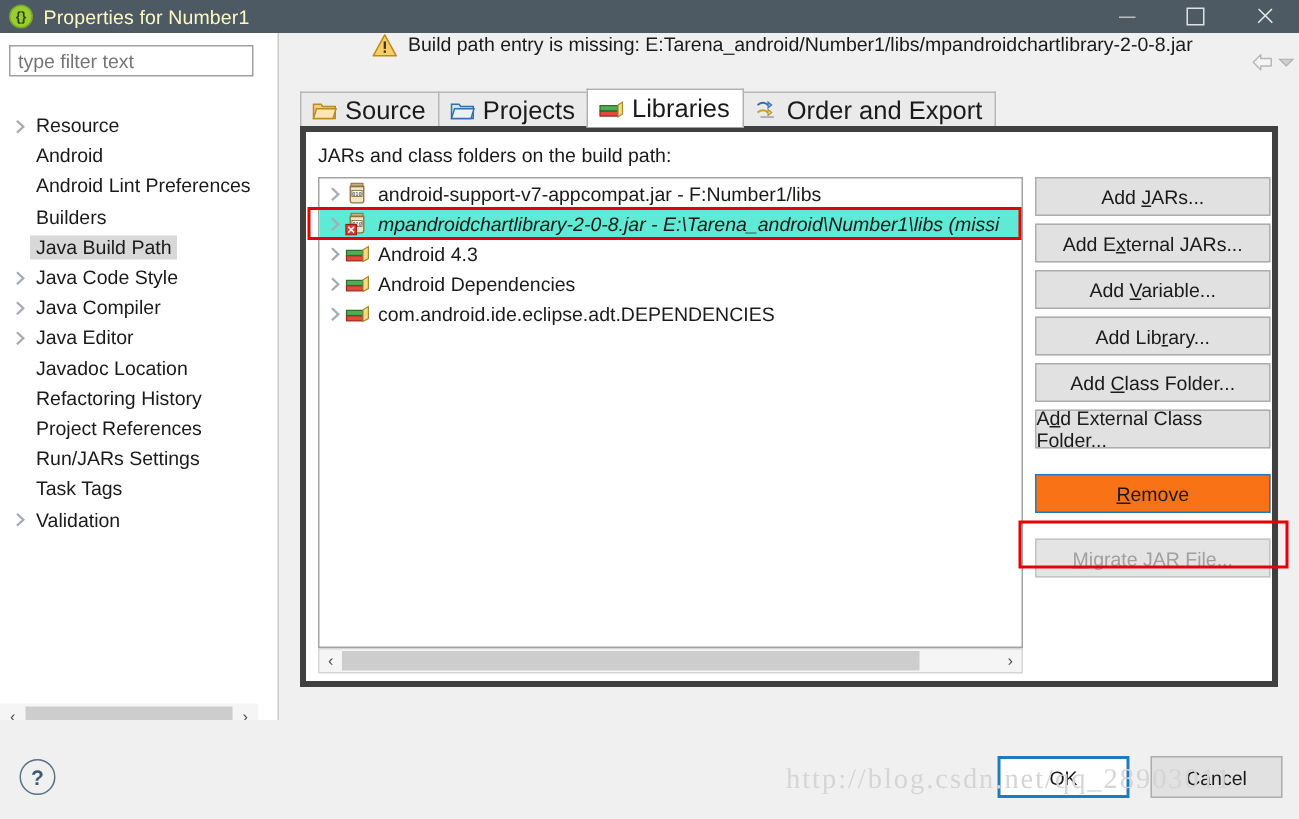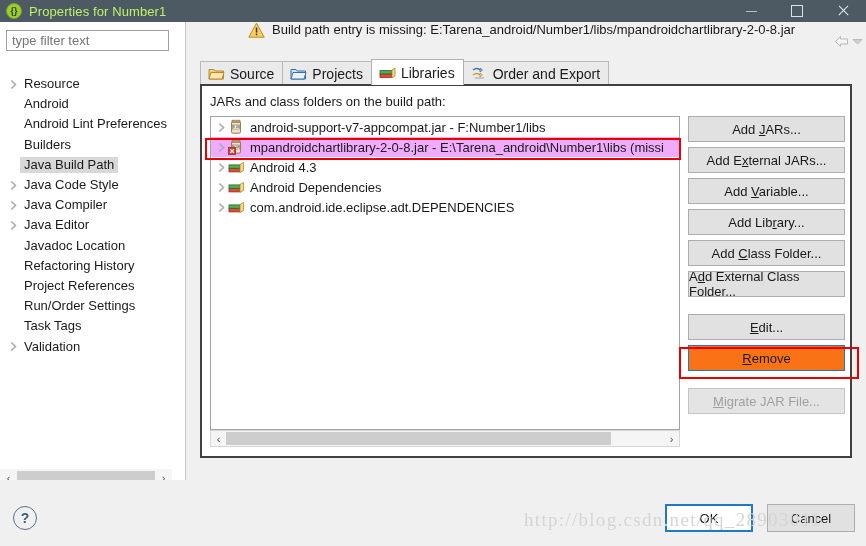--- a/index.html
+++ b/index.html
@@ -15,21 +15,21 @@
   .titlebar{
     position:absolute;left:0;top:0;width:866px;height:22px;
     background:#4d5a63;display:flex;align-items:center;
   }
   .title-icon{
     width:14px;height:14px;margin-left:6px;margin-right:7px;border-radius:50%;
     background:#9acd32;border:1px solid #7ba428;
     display:flex;align-items:center;justify-content:center;
     font-size:9px;color:#2d4000;font-weight:bold;line-height:1;
   }
-  .title-text{color:#bef264;font-size:13px;letter-spacing:.1px;}
+  .title-text{color:#fef9c3;font-size:13px;letter-spacing:.1px;}
   .win-btns{position:absolute;right:0;top:0;height:22px;display:flex;}
   .win-btn{width:46px;height:22px;display:flex;align-items:center;justify-content:center;}
   .win-btn span{display:block;}
   .min-glyph{width:11px;height:1px;background:#b9c0c5;}
   .max-glyph{width:10px;height:10px;border:1px solid #dde2e5;}
   .close-glyph{position:relative;width:12px;height:12px;}
   .close-glyph:before,.close-glyph:after{
     content:"";position:absolute;left:0;top:5px;width:13px;height:1.4px;background:#e6eaed;
   }
   .close-glyph:before{transform:rotate(45deg);}
@@ -74,38 +74,38 @@
   .navarrows{position:absolute;right:8px;top:10px;display:flex;align-items:center;gap:0px;}
   .nav-cell{display:flex;align-items:center;justify-content:center;height:18px;}
   .nav-arrow{width:17px;}
   .nav-caret{width:15px;}
 
   
   .tabs{position:absolute;left:14px;top:38px;height:25px;display:flex;align-items:flex-end;}
   .tab{
     height:23px;display:flex;align-items:center;padding:0 8px 0 7px;
     border:1px solid #b8b8b8;border-bottom:none;background:#eaeaea;
-    font-size:14px;color:#1a1a1a;margin-right:-1px;position:relative;
+    font-size:17px;color:#1a1a1a;margin-right:-1px;position:relative;
   }
   .tab.active{background:#fff;height:25px;z-index:3;border-color:#b0b0b0;}
   .tab .tico{width:17px;height:15px;margin-right:5px;position:relative;flex:0 0 17px;}
 
   .tabpanel{
     position:absolute;left:14px;top:62px;width:652px;height:374px;
-    background:#fff;border:2px solid #404040;box-sizing:border-box;
+    background:#fff;border:4px solid #404040;box-sizing:border-box;
   }
   .panel-label{position:absolute;left:8px;top:8px;font-size:13px;color:#1a1a1a;}
 
   .listbox{
     position:absolute;left:8px;top:30px;width:470px;height:314px;
     border:1px solid #a3a3a3;background:#fff;box-sizing:border-box;overflow:hidden;
   }
   .list-rows{position:absolute;left:0;top:0;right:0;}
   .row{height:20px;display:flex;align-items:center;padding-left:4px;white-space:nowrap;font-size:13px;color:#1a1a1a;}
-  .row.selected{background:#f0abfc;}
+  .row.selected{background:#5eead4;font-style:italic;}
   .row .rico{width:17px;height:16px;margin-right:5px;flex:0 0 17px;position:relative;}
   .row .rtw{width:13px;flex:0 0 13px;display:flex;align-items:center;justify-content:center;color:#9aa0a6;}
 
   .hscroll{
     position:absolute;left:8px;top:344px;width:470px;height:17px;background:#f5f5f5;
     display:flex;align-items:center;border:1px solid #d6d6d6;box-sizing:border-box;
   }
   .hscroll .sb-arrow{width:15px;height:15px;display:flex;align-items:center;justify-content:center;color:#4d4d4d;font-size:11px;}
   .hscroll .sb-track{flex:1;height:15px;position:relative;background:#f5f5f5;}
   .hscroll .sb-thumb{position:absolute;left:0;top:1px;height:13px;width:88%;background:#cdcdcd;}
@@ -226,21 +226,21 @@
         <div class="tree-item">
           <span class="twisty"></span>
           <span class="tree-label">Refactoring History</span>
         </div>
         <div class="tree-item">
           <span class="twisty"></span>
           <span class="tree-label">Project References</span>
         </div>
         <div class="tree-item">
           <span class="twisty"></span>
-          <span class="tree-label">Run/Order Settings</span>
+          <span class="tree-label">Run/JARs Settings</span>
         </div>
         <div class="tree-item">
           <span class="twisty"></span>
           <span class="tree-label">Task Tags</span>
         </div>
         <div class="tree-item">
           <span class="twisty">
             <svg width="9" height="11" viewBox="0 0 9 11">
               <path d="M2.3 1.5 L6.5 5.5 L2.3 9.5" fill="none" stroke="#a6acb2" stroke-width="1.6"></path>
             </svg>
@@ -433,23 +433,20 @@
           <div class="btn">
             <span>Add Lib<span class="mn">r</span>ary...</span>
           </div>
           <div class="btn">
             <span>Add <span class="mn">C</span>lass Folder...</span>
           </div>
           <div class="btn">
             <span>A<span class="mn">d</span>d External Class Folder...</span>
           </div>
           <div class="gap"></div>
-          <div class="btn">
-            <span><span class="mn">E</span>dit...</span>
-          </div>
           <div class="btn focus">
             <span><span class="mn">R</span>emove</span>
           </div>
           <div class="gap"></div>
           <div class="btn disabled">
             <span><span class="mn">M</span>igrate JAR File...</span>
           </div>
         </div>
     </div>
 

